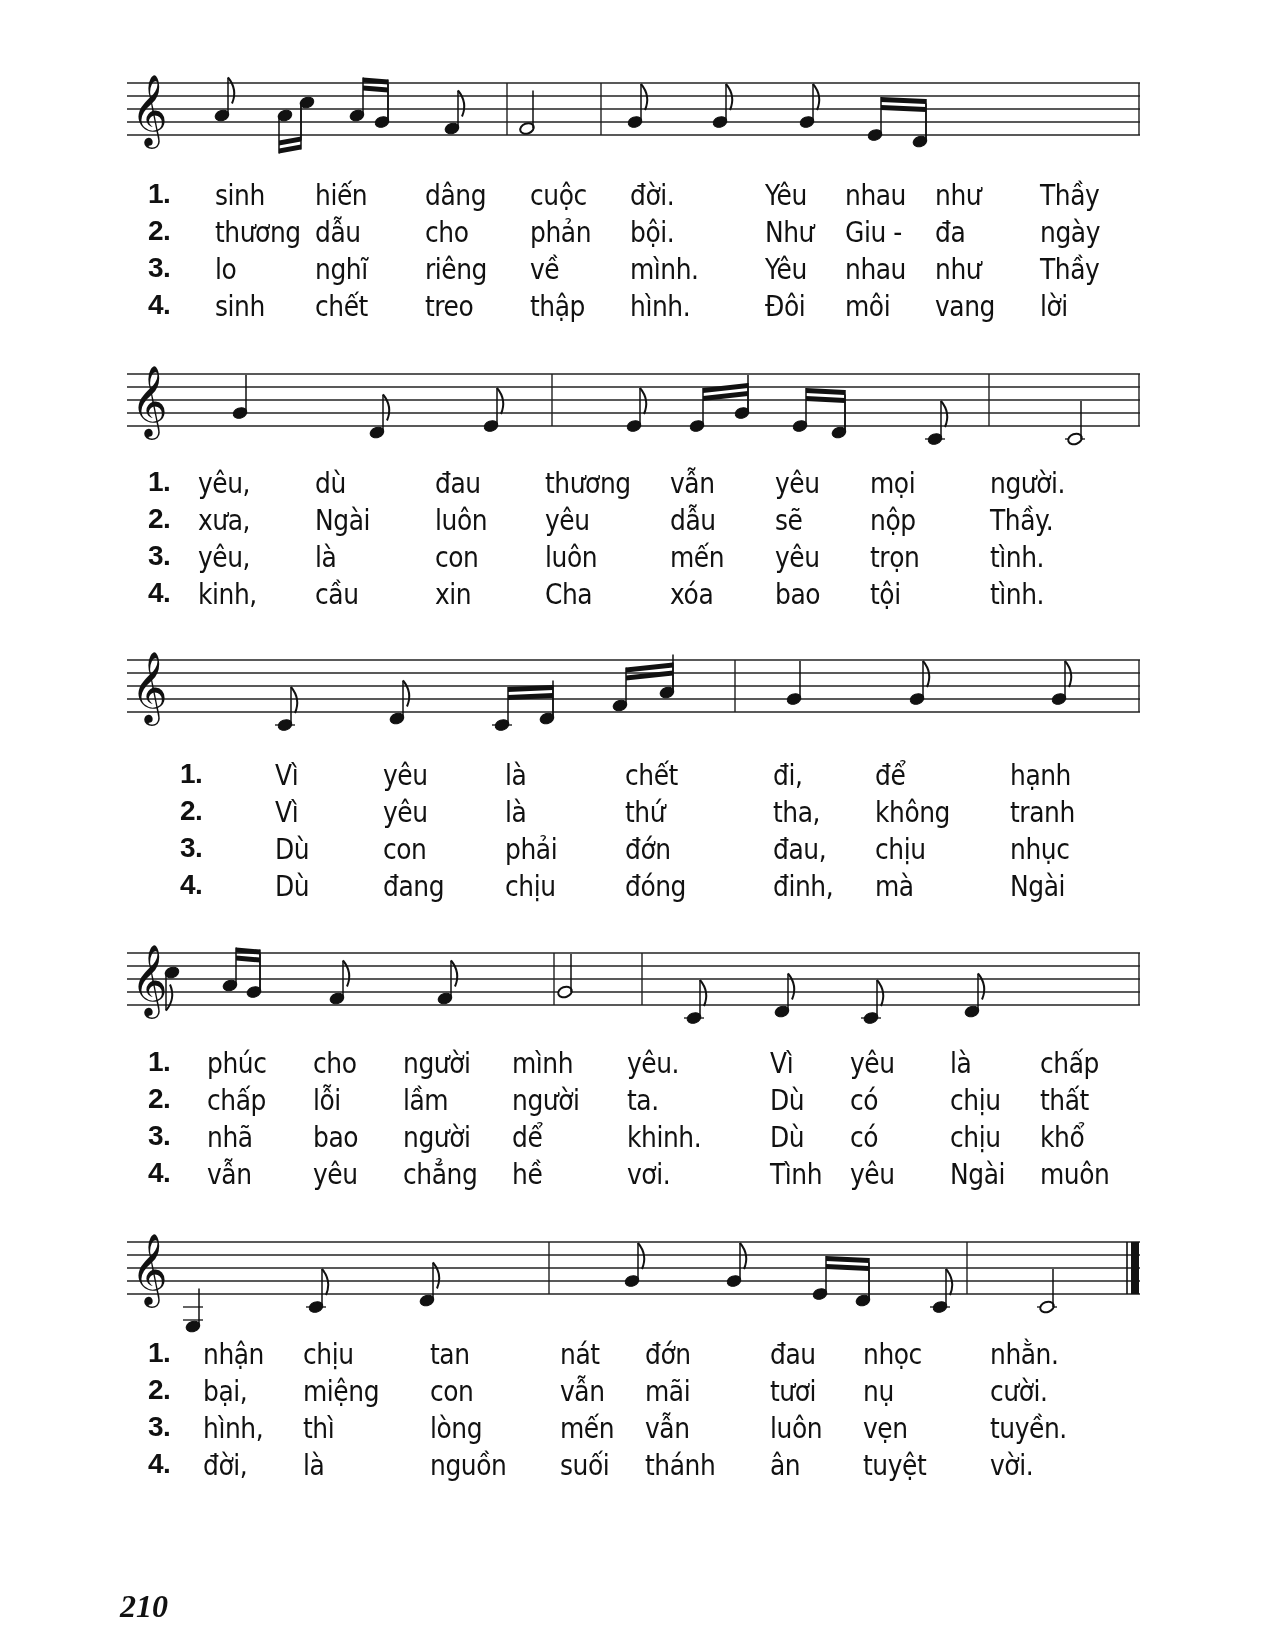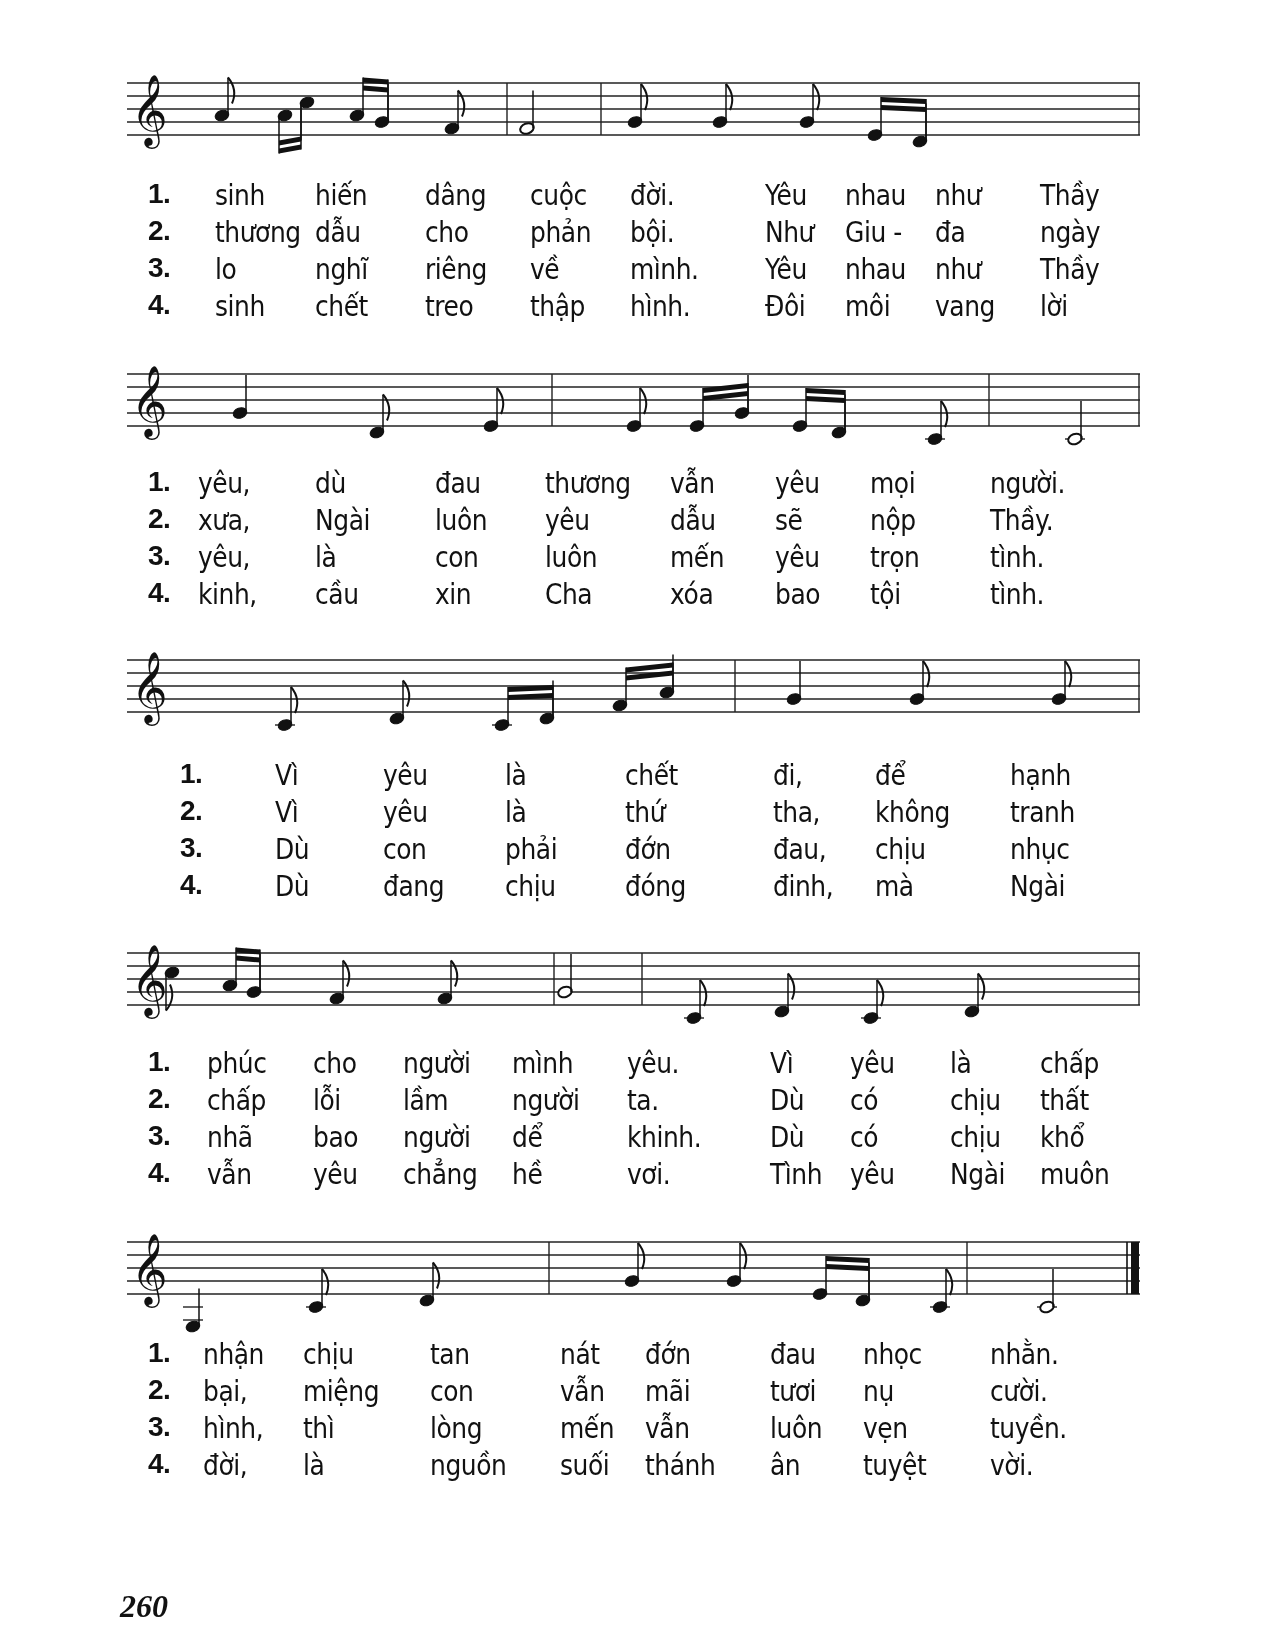--- a/index.html
+++ b/index.html
@@ -561,13 +561,13 @@
       <span style="left: 203px;">đời,</span>
       <span style="left: 303px;">là</span>
       <span style="left: 430px;">nguồn</span>
       <span style="left: 560px;">suối</span>
       <span style="left: 645px;">thánh</span>
       <span style="left: 770px;">ân</span>
       <span style="left: 863px;">tuyệt</span>
       <span style="left: 990px;">vời.</span>
     </div>
   </div>
-<div class="page-number">260</div>
+<div class="page-number">210</div>
 
 </body></html>

